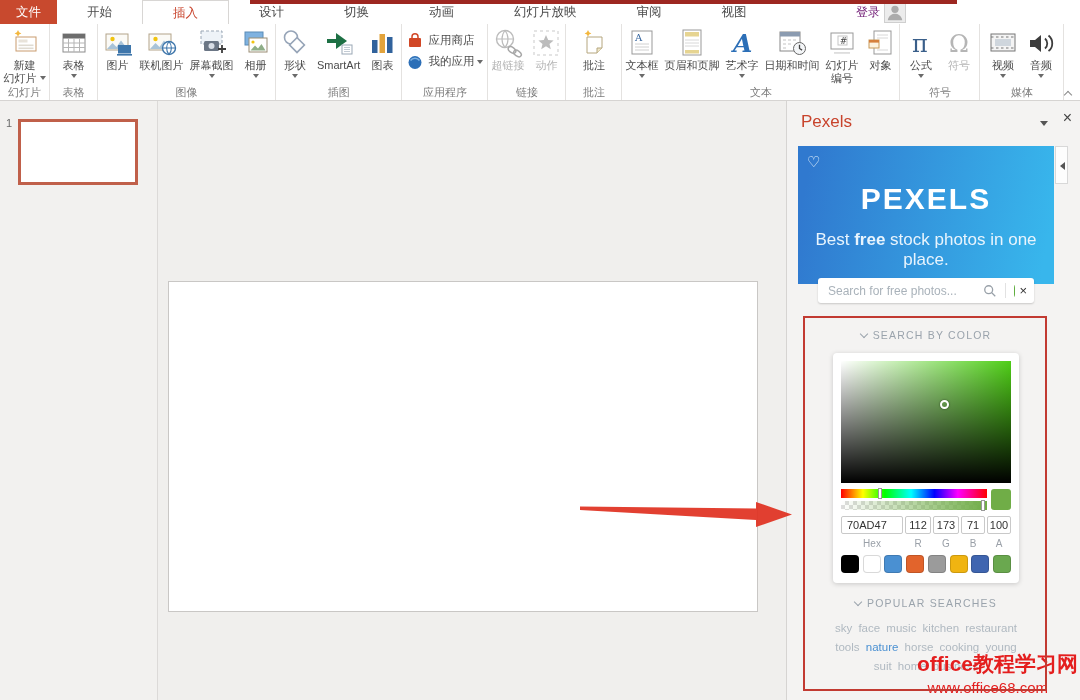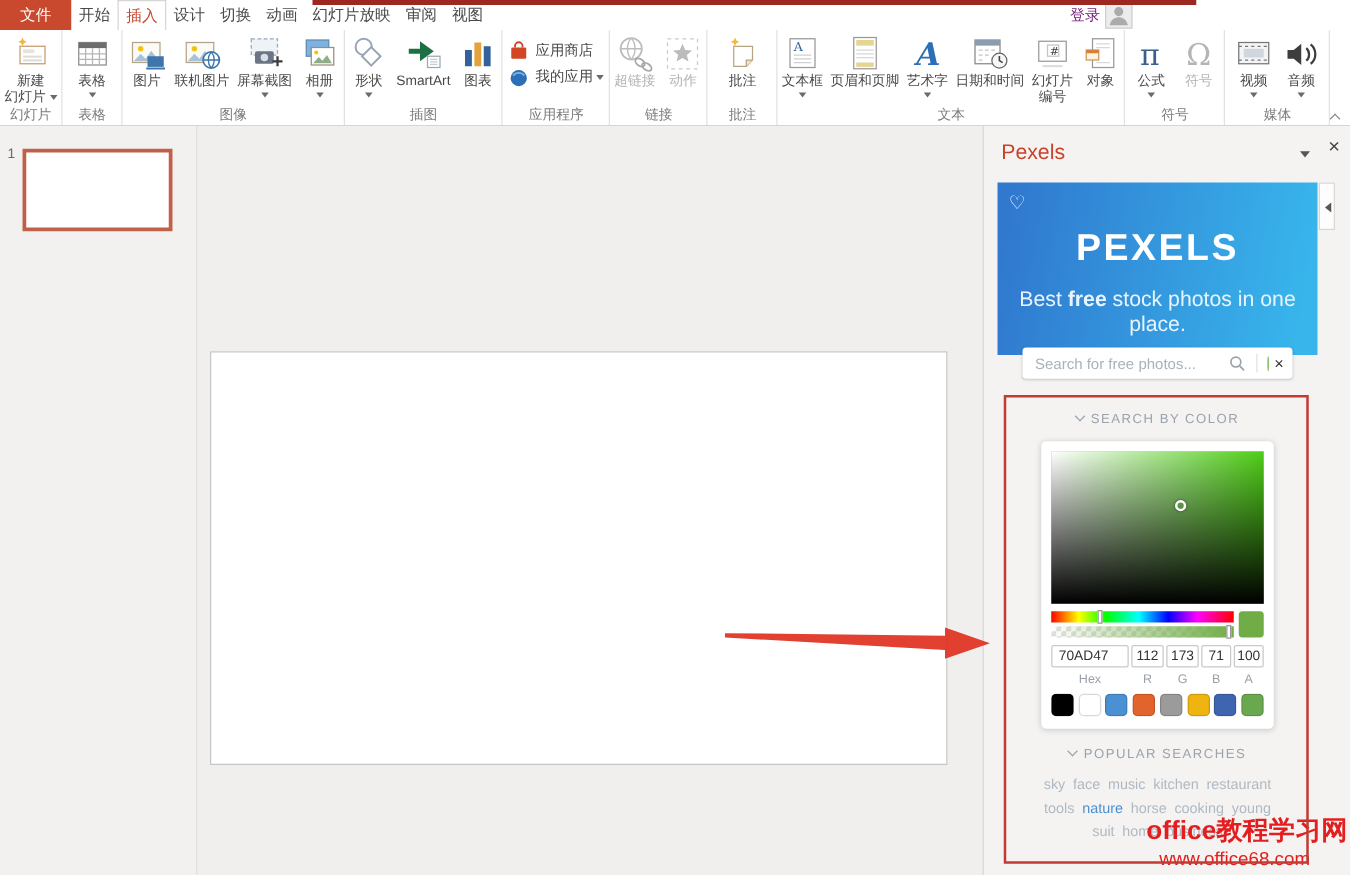--- a/index.html
+++ b/index.html
@@ -3,21 +3,21 @@
 <meta charset="utf-8">
 <style>
   * { margin:0; padding:0; box-sizing:border-box; }
   html,body { background:#fff; }
   .app { position:relative; width:1080px; height:700px; overflow:hidden; background:#fff;
          font-family:"Liberation Sans", sans-serif; color:#444; }
 
   
   .tabrow { position:absolute; left:0; top:0; width:908px; height:24px; background:#fff;
             display:flex; align-items:stretch; font-size:12.5px; }
-  .tab { padding:0 6px; line-height:24px; color:#4a4a4a; cursor:pointer; white-space:nowrap; }
+  .tab { padding:0 30px; line-height:24px; color:#4a4a4a; cursor:pointer; white-space:nowrap; }
   .tab.file { background:#c8492e; color:#fff; padding:0 16px; }
   .tab.active { background:#fff; color:#c8432c; border:1px solid #d8d6d4; border-bottom:none; }
   .signin { position:absolute; right:28px; top:0; line-height:24px; font-size:12px; color:#701a75; cursor:pointer; }
   .avatar { position:absolute; right:2px; top:1px; width:22px; height:22px; background:#ececec;
             border:1px solid #cfcfcf; }
 
   
   .ribbon { position:absolute; left:0; top:24px; width:1080px; height:77px; background:#fff;
             border-bottom:1px solid #d6d4d2; display:flex; }
   .rgroup { position:relative; border-right:1px solid #e4e2e0; display:flex; flex-direction:column; }

